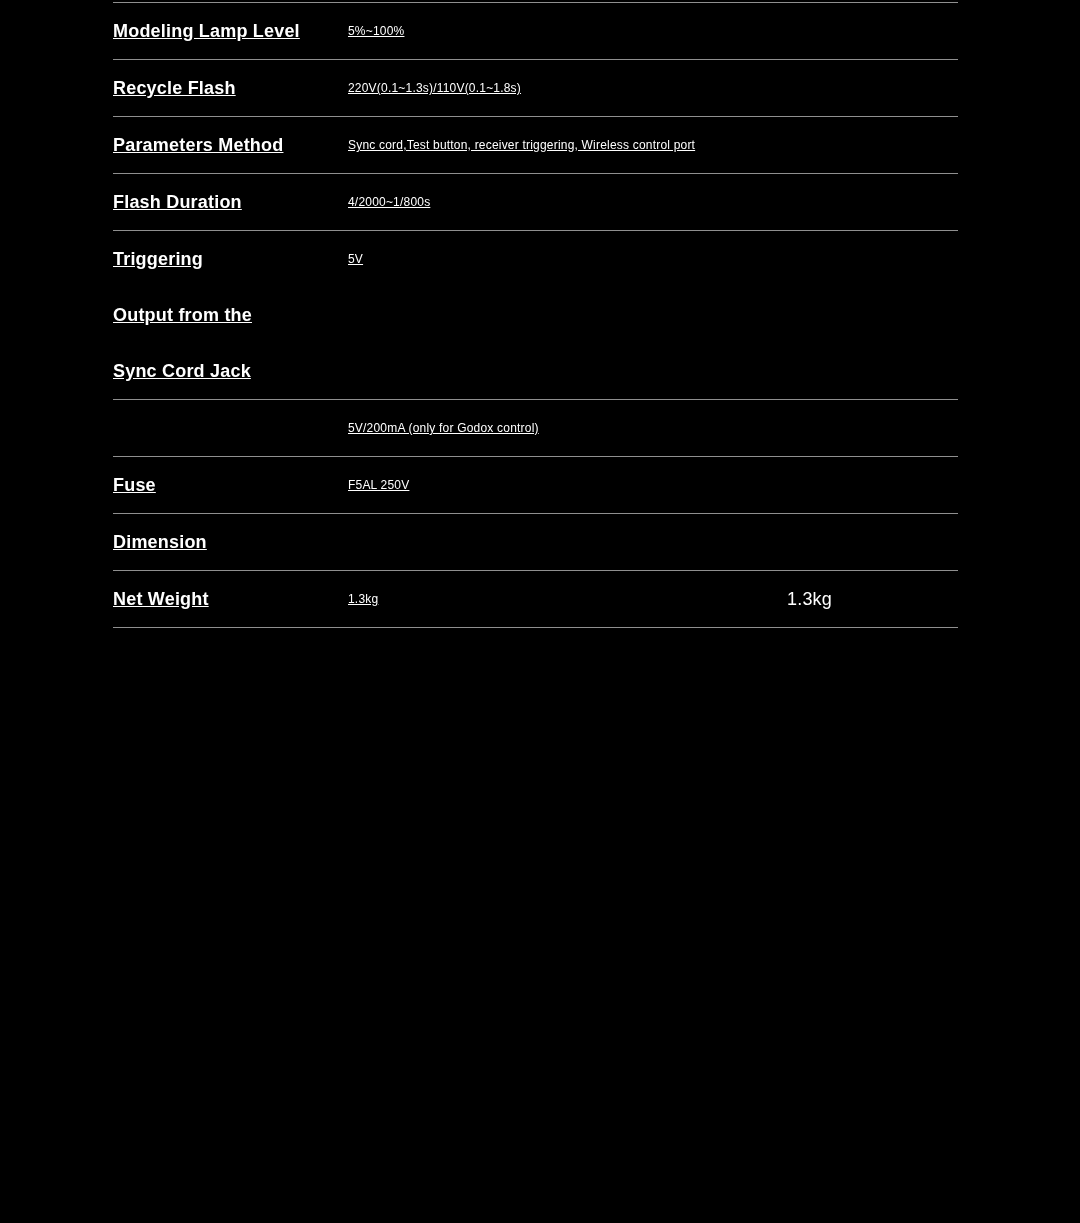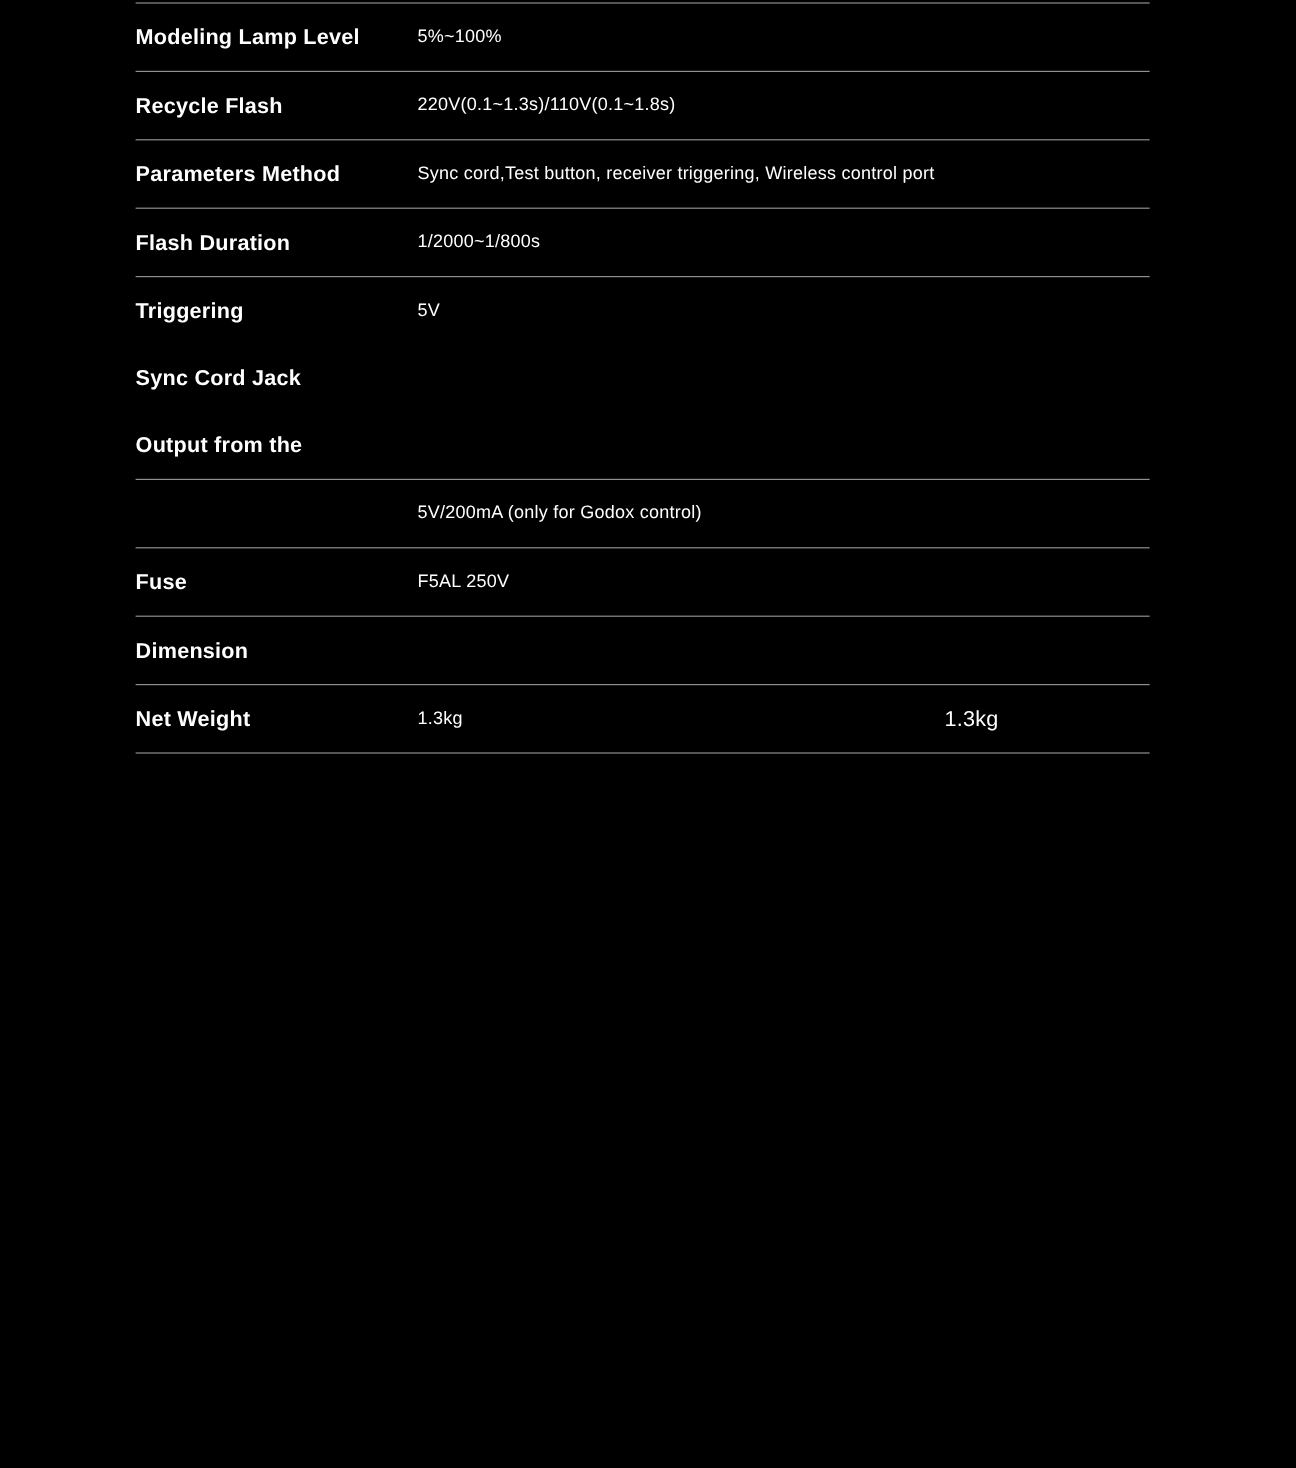--- a/index.html
+++ b/index.html
@@ -16,34 +16,35 @@
     left: 113px;
     top: 2px;
     width: 845px;
     border-top: 1.5px solid #8f8f8f;
     color: #ffffff;
   }
   .spec-row {
     position: relative;
     display: flex;
     border-bottom: 1.5px solid #8f8f8f;
+    text-decoration: underline;
   }
   .spec-label {
     width: 235px;
     flex: 0 0 235px;
     font-weight: 700;
     font-size: 18px;
     line-height: 56px;
     letter-spacing: 0.2px;
     white-space: nowrap;
   }
   .spec-value {
     flex: 1 1 auto;
     font-weight: 400;
-    font-size: 15px;
+    font-size: 12px;
     line-height: 56px;
     letter-spacing: 0.2px;
     white-space: nowrap;
   }
   .spec-line { display: block; }
   .spec-value2 {
     position: absolute;
     left: 674px;
     top: 0;
     font-weight: 400;
@@ -79,28 +80,28 @@
       </div>
       <div class="spec-value">
         <span class="spec-line">Sync cord,Test button, receiver triggering, Wireless control port</span>
       </div>
     </div>
     <div class="spec-row">
       <div class="spec-label">
         <span class="spec-line">Flash Duration</span>
       </div>
       <div class="spec-value">
-        <span class="spec-line">1/2000~1/800s</span>
+        <span class="spec-line">4/2000~1/800s</span>
       </div>
     </div>
     <div class="spec-row">
       <div class="spec-label">
         <span class="spec-line">Triggering</span>
+        <span class="spec-line">Output from the</span>
         <span class="spec-line">Sync Cord Jack</span>
-        <span class="spec-line">Output from the</span>
       </div>
       <div class="spec-value">
         <span class="spec-line">5V</span>
       </div>
     </div>
     <div class="spec-row">
       <div class="spec-label">
       </div>
       <div class="spec-value">
         <span class="spec-line">5V/200mA (only for Godox control)</span>

